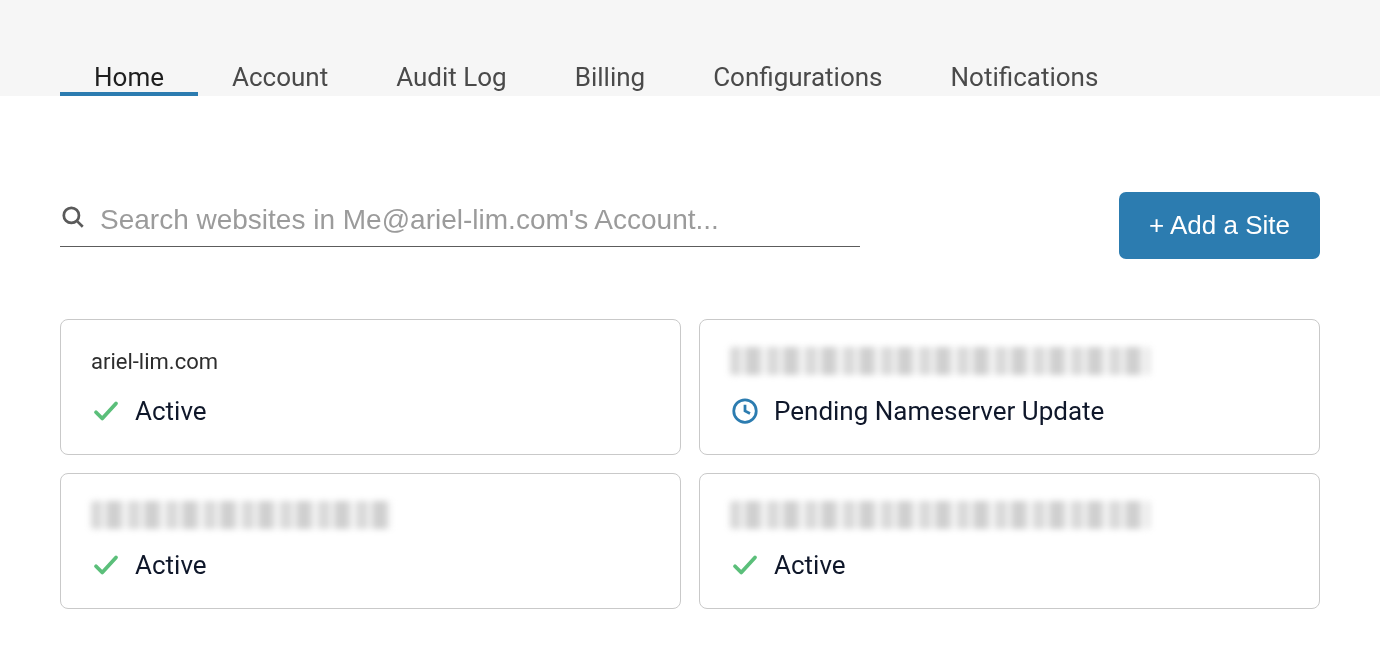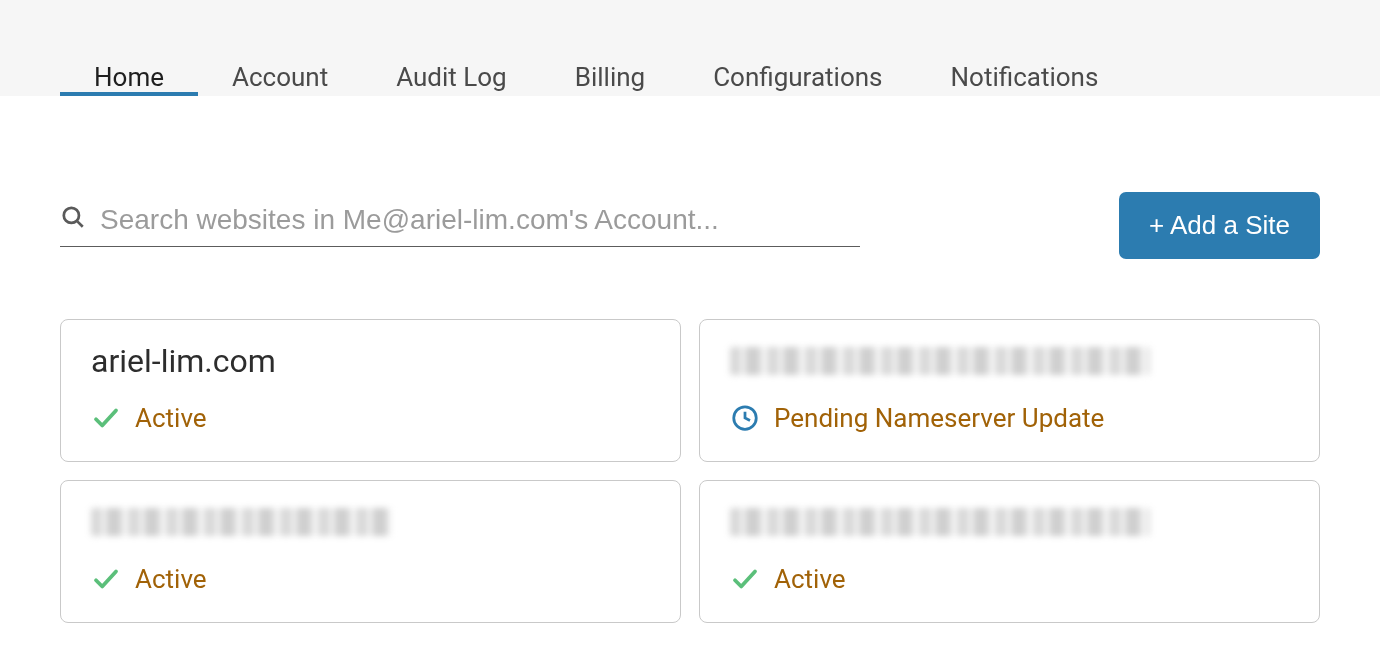--- a/index.html
+++ b/index.html
@@ -17,22 +17,22 @@
     .toolbar { display: flex; align-items: center; gap: 40px; }
     .search-wrap { flex: 0 0 auto; width: 800px; display: flex; align-items: flex-start; border-bottom: 1.5px solid #5c5c5c; padding-bottom: 10px; }
     .search-icon { width: 26px; height: 26px; flex: 0 0 auto; margin-right: 14px; color: #5a5a5a; }
     .search-input { flex: 1; border: none; outline: none; font-size: 28px; color: #333; background: transparent; }
     .search-input::placeholder { color: #9b9b9b; }
     .spacer { flex: 1; }
     .add-site-btn { background: #2c7cb0; color: #fff; font-size: 26px; font-weight: 400; padding: 18px 30px; border-radius: 7px; border: none; cursor: pointer; white-space: nowrap; }
 
     .cards { margin-top: 60px; display: grid; grid-template-columns: 1fr 1fr; gap: 18px; }
     .card { border: 1.5px solid #c9c9c9; border-radius: 8px; padding: 24px 30px 28px 30px; cursor: pointer; }
-    .card-title { font-size: 32px; color: #2d2d2d; margin-bottom: 25px; height: 34px; display: flex; align-items: center; }
-    .card-status { display: flex; align-items: center; font-size: 26px; color: #a16207; }
+    .card-title { font-size: 22px; color: #2d2d2d; margin-bottom: 18px; height: 34px; display: flex; align-items: center; }
+    .card-status { display: flex; align-items: center; font-size: 26px; color: #0f172a; }
     .status-icon { width: 30px; height: 30px; margin-right: 14px; flex: 0 0 auto; }
     .status-icon.check { color: #5bbf7a; }
     .status-icon.clock { color: #2c7cb0; }
 
     
     .redacted {
       display: inline-block;
       width: 420px; height: 28px;
       background:
         repeating-linear-gradient(90deg,

